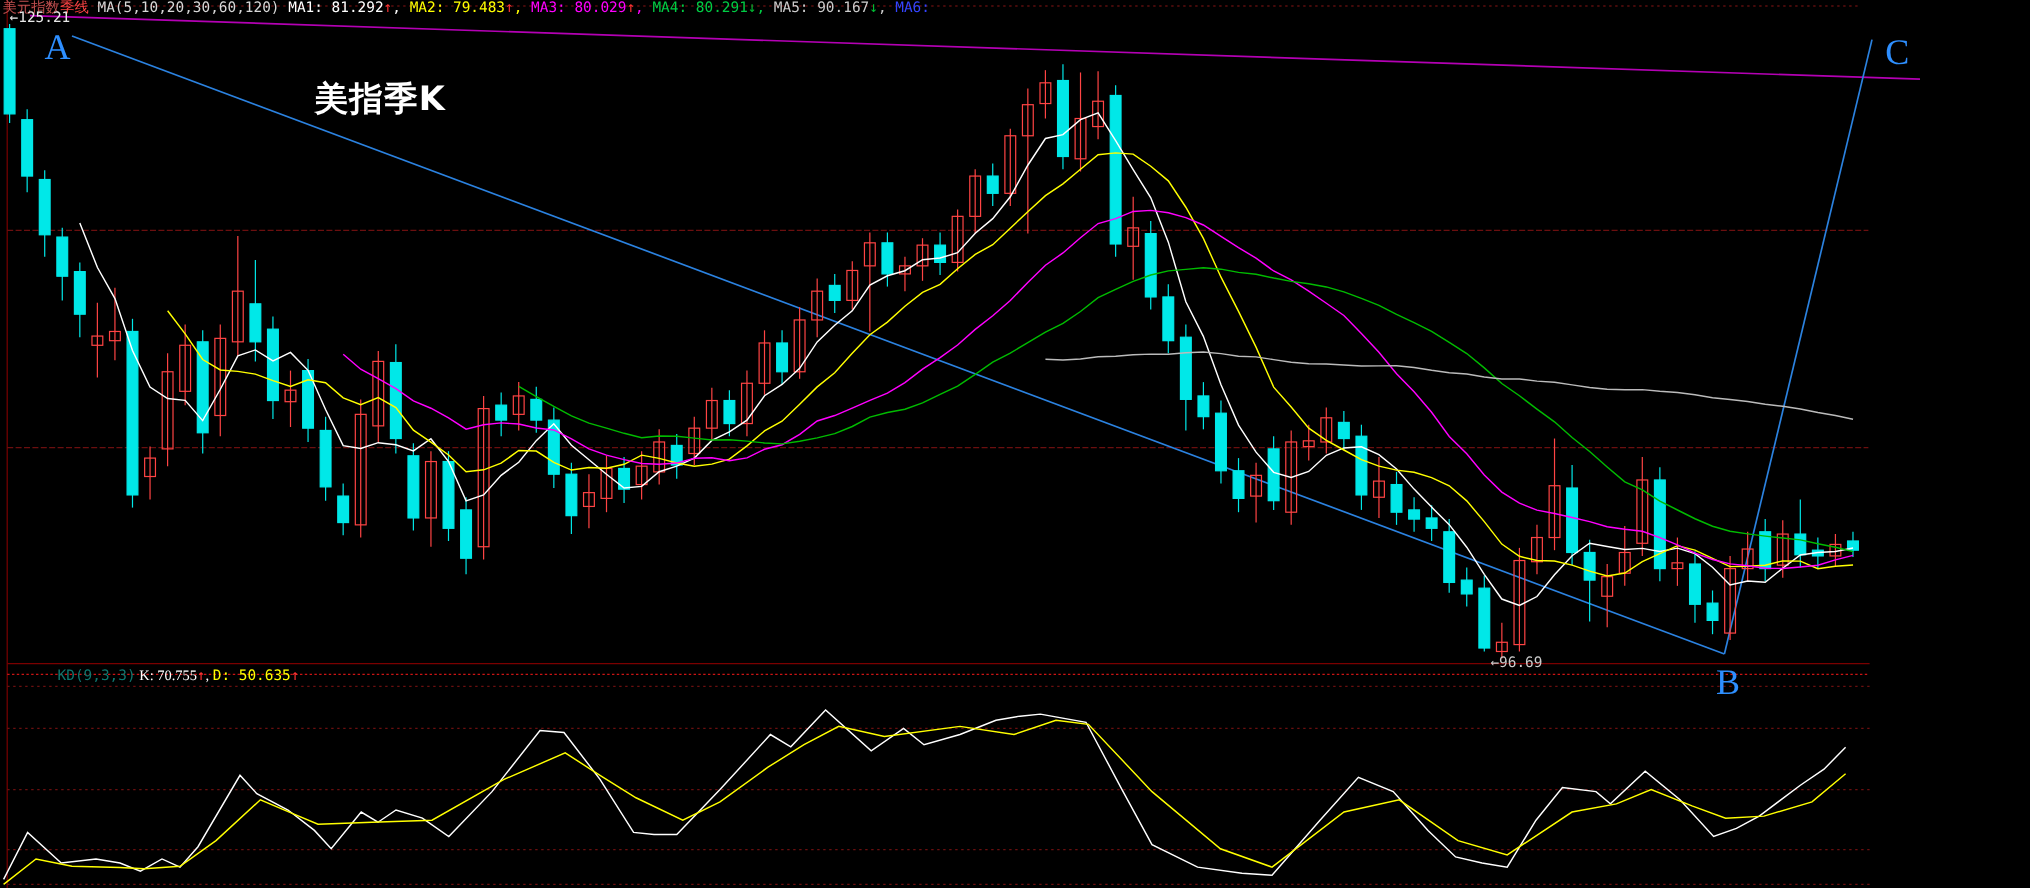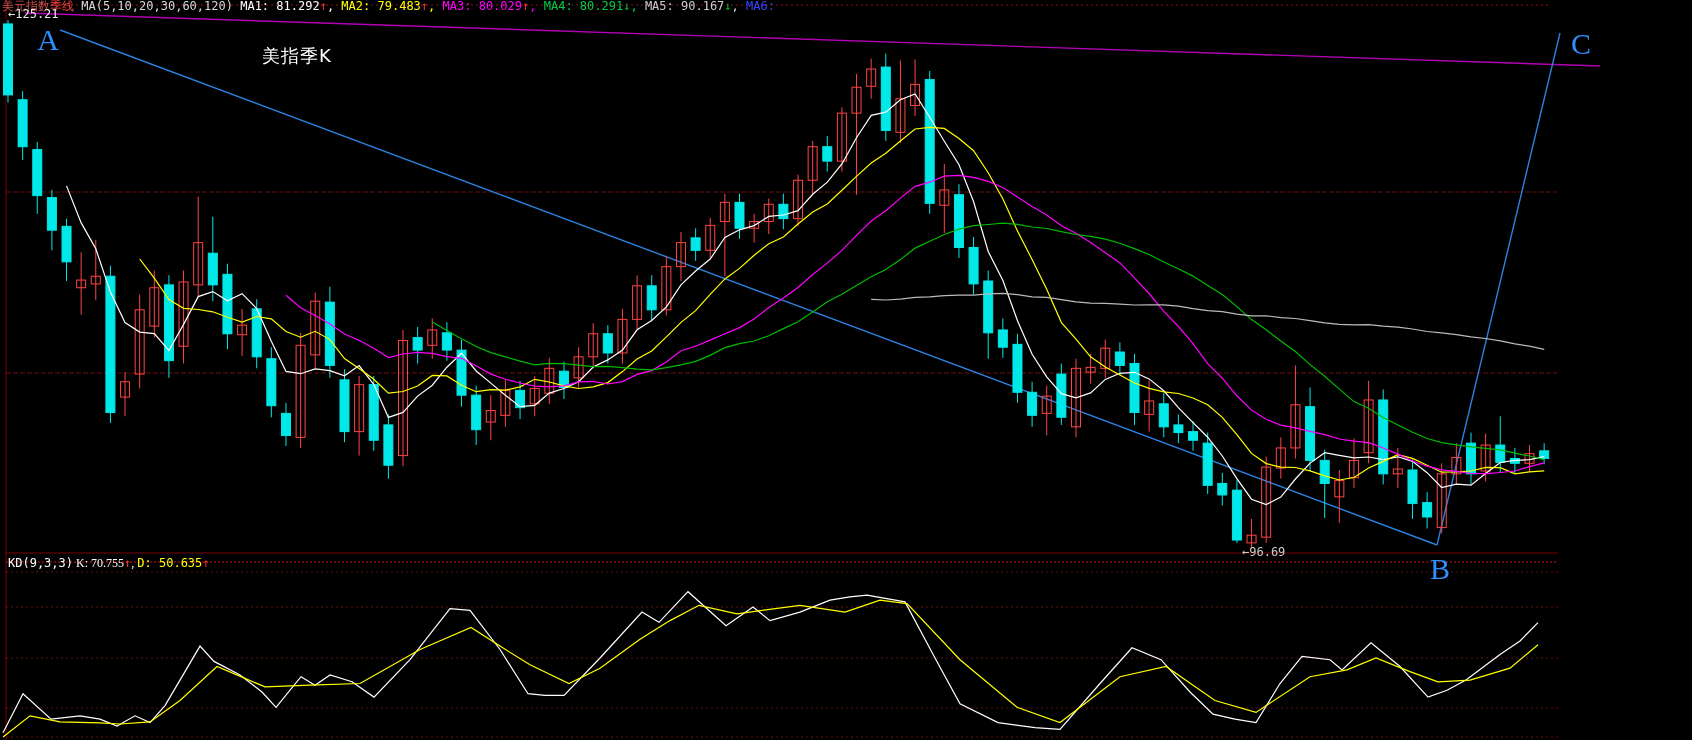--- a/index.html
+++ b/index.html
@@ -2,28 +2,28 @@
 <html><head>
 <meta charset="utf-8">
 <style>
   html,body{margin:0;padding:0;background:#000;}
   #app{position:relative;width:1692px;height:740px;background:#000;overflow:hidden;
        font-family:"DejaVu Sans Mono", monospace;}
   #chart-svg{position:absolute;left:0;top:0;z-index:1;}
   .lbl{position:absolute;z-index:2;white-space:pre;}
   #main-header{left:2px;top:0;font-size:12px;line-height:13px;color:#ddd;}
   #high-label{left:8px;top:7px;font-size:12px;color:#e8e8e8;}
-  #chart-title{left:262px;top:44px;font-size:18px;font-weight:normal;color:#fff;
+  #chart-title{left:262px;top:64px;font-size:28px;font-weight:bold;color:#fff;
                font-family:"DejaVu Sans", sans-serif;letter-spacing:1px;}
   #low-label{left:1242px;top:545px;font-size:12px;color:#ccc;}
   #kd-header{left:8px;top:556px;font-size:12px;}
   .abc{position:absolute;z-index:2;font-family:"Liberation Serif", serif;font-size:30px;
        color:#2e8fff;transform:translate(-50%,-55%);}
   .sym{color:#c05050;} .per{color:#ff4444;} .params{color:#d8d8d8;}
-  .kdname{color:#ffffff;} .kwhite{color:#fff;font-family:Liberation Serif, serif;} .dyellow{color:#ff0;} .uparrow{color:#ff3333;}
+  .kdname{color:#0f766e;padding-left:40px;} .kwhite{color:#fff;font-family:Liberation Serif, serif;} .dyellow{color:#ff0;} .uparrow{color:#ff3333;}
 </style>
 </head>
 <body>
 
 <div id="app">
 
   <svg id="chart-svg" width="1692" height="740">
       <line x1="6" y1="0" x2="6" y2="740" stroke="#7a0000" stroke-width="1"></line>
       <line x1="6" y1="5" x2="1550" y2="5" stroke="#8a1414" stroke-dasharray="2 3"></line>
       <line x1="6" y1="192" x2="1557" y2="192" stroke="#6b0f0f" stroke-dasharray="5 2"></line>

